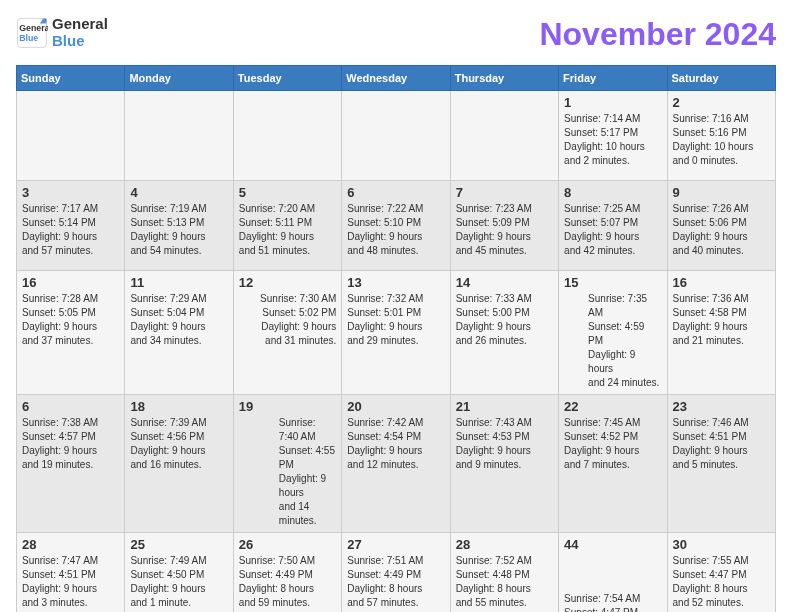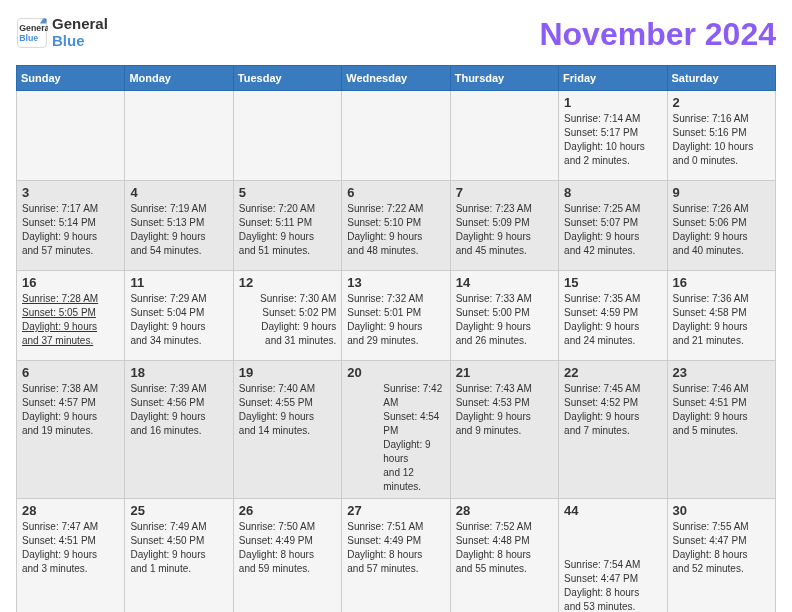--- a/index.html
+++ b/index.html
@@ -186,21 +186,21 @@
           <span class="day-number">9</span>
           <div class="day-info" style="white-space: pre-line;">Sunrise: 7:26 AM
 Sunset: 5:06 PM
 Daylight: 9 hours
 and 40 minutes.</div>
         </td>
       </tr>
       <tr>
         <td>
           <span class="day-number">16</span>
-          <div class="day-info" style="white-space: pre-line; text-decoration: underline;">Sunrise: 7:28 AM
+          <div class="day-info" style="white-space: pre-line;">Sunrise: 7:28 AM
 Sunset: 5:05 PM
 Daylight: 9 hours
 and 37 minutes.</div>
         </td>
         <td>
           <span class="day-number">11</span>
           <div class="day-info" style="white-space: pre-line;">Sunrise: 7:29 AM
 Sunset: 5:04 PM
 Daylight: 9 hours
 and 34 minutes.</div>
@@ -221,21 +221,21 @@
         </td>
         <td>
           <span class="day-number">14</span>
           <div class="day-info" style="white-space: pre-line;">Sunrise: 7:33 AM
 Sunset: 5:00 PM
 Daylight: 9 hours
 and 26 minutes.</div>
         </td>
         <td>
           <span class="day-number">15</span>
-          <div class="day-info" style="white-space: pre-line;">Sunrise: 7:35 AM
+          <div class="day-info" style="white-space: pre-line; margin-left: 24px;">Sunrise: 7:35 AM
 Sunset: 4:59 PM
 Daylight: 9 hours
 and 24 minutes.</div>
         </td>
         <td>
           <span class="day-number">16</span>
           <div class="day-info" style="white-space: pre-line;">Sunrise: 7:36 AM
 Sunset: 4:58 PM
 Daylight: 9 hours
 and 21 minutes.</div>
@@ -251,28 +251,28 @@
         </td>
         <td>
           <span class="day-number">18</span>
           <div class="day-info" style="white-space: pre-line;">Sunrise: 7:39 AM
 Sunset: 4:56 PM
 Daylight: 9 hours
 and 16 minutes.</div>
         </td>
         <td>
           <span class="day-number">19</span>
-          <div class="day-info" style="white-space: pre-line;">Sunrise: 7:40 AM
+          <div class="day-info" style="white-space: pre-line; margin-left: 40px;">Sunrise: 7:40 AM
 Sunset: 4:55 PM
 Daylight: 9 hours
 and 14 minutes.</div>
         </td>
         <td>
           <span class="day-number">20</span>
-          <div class="day-info" style="white-space: pre-line; margin-left: 36px;">Sunrise: 7:42 AM
+          <div class="day-info" style="white-space: pre-line;">Sunrise: 7:42 AM
 Sunset: 4:54 PM
 Daylight: 9 hours
 and 12 minutes.</div>
         </td>
         <td>
           <span class="day-number">21</span>
           <div class="day-info" style="white-space: pre-line;">Sunrise: 7:43 AM
 Sunset: 4:53 PM
 Daylight: 9 hours
 and 9 minutes.</div>

